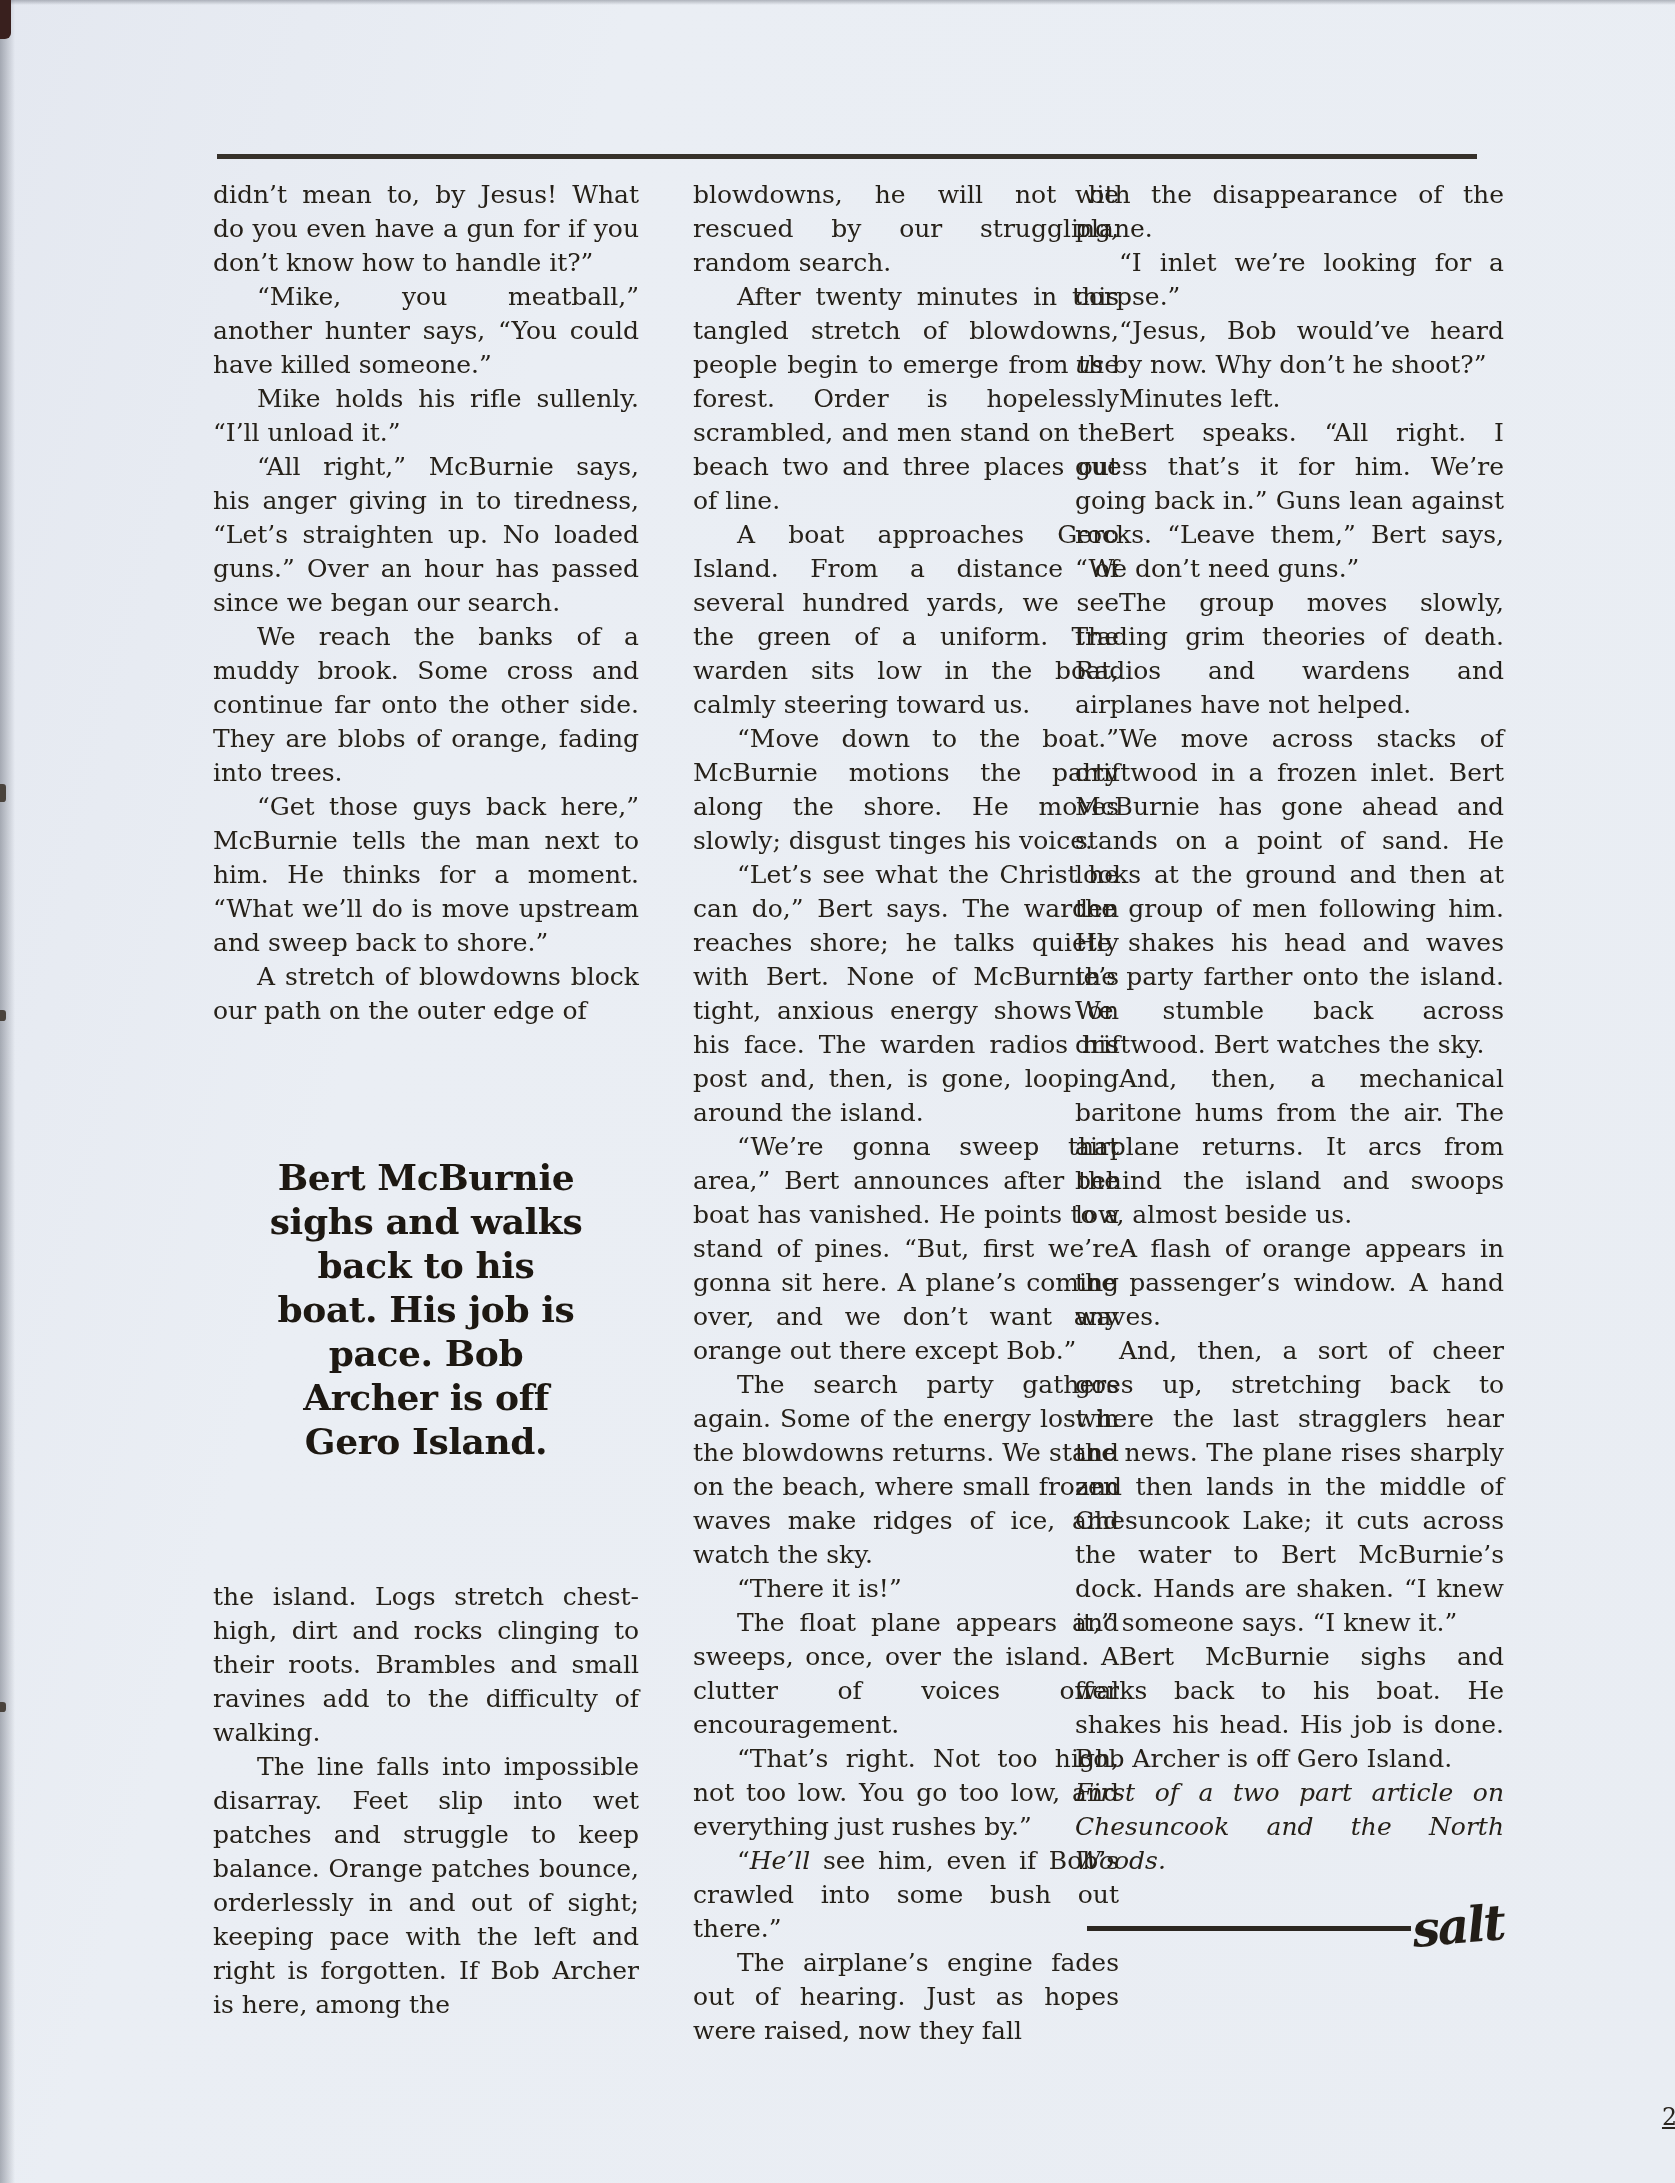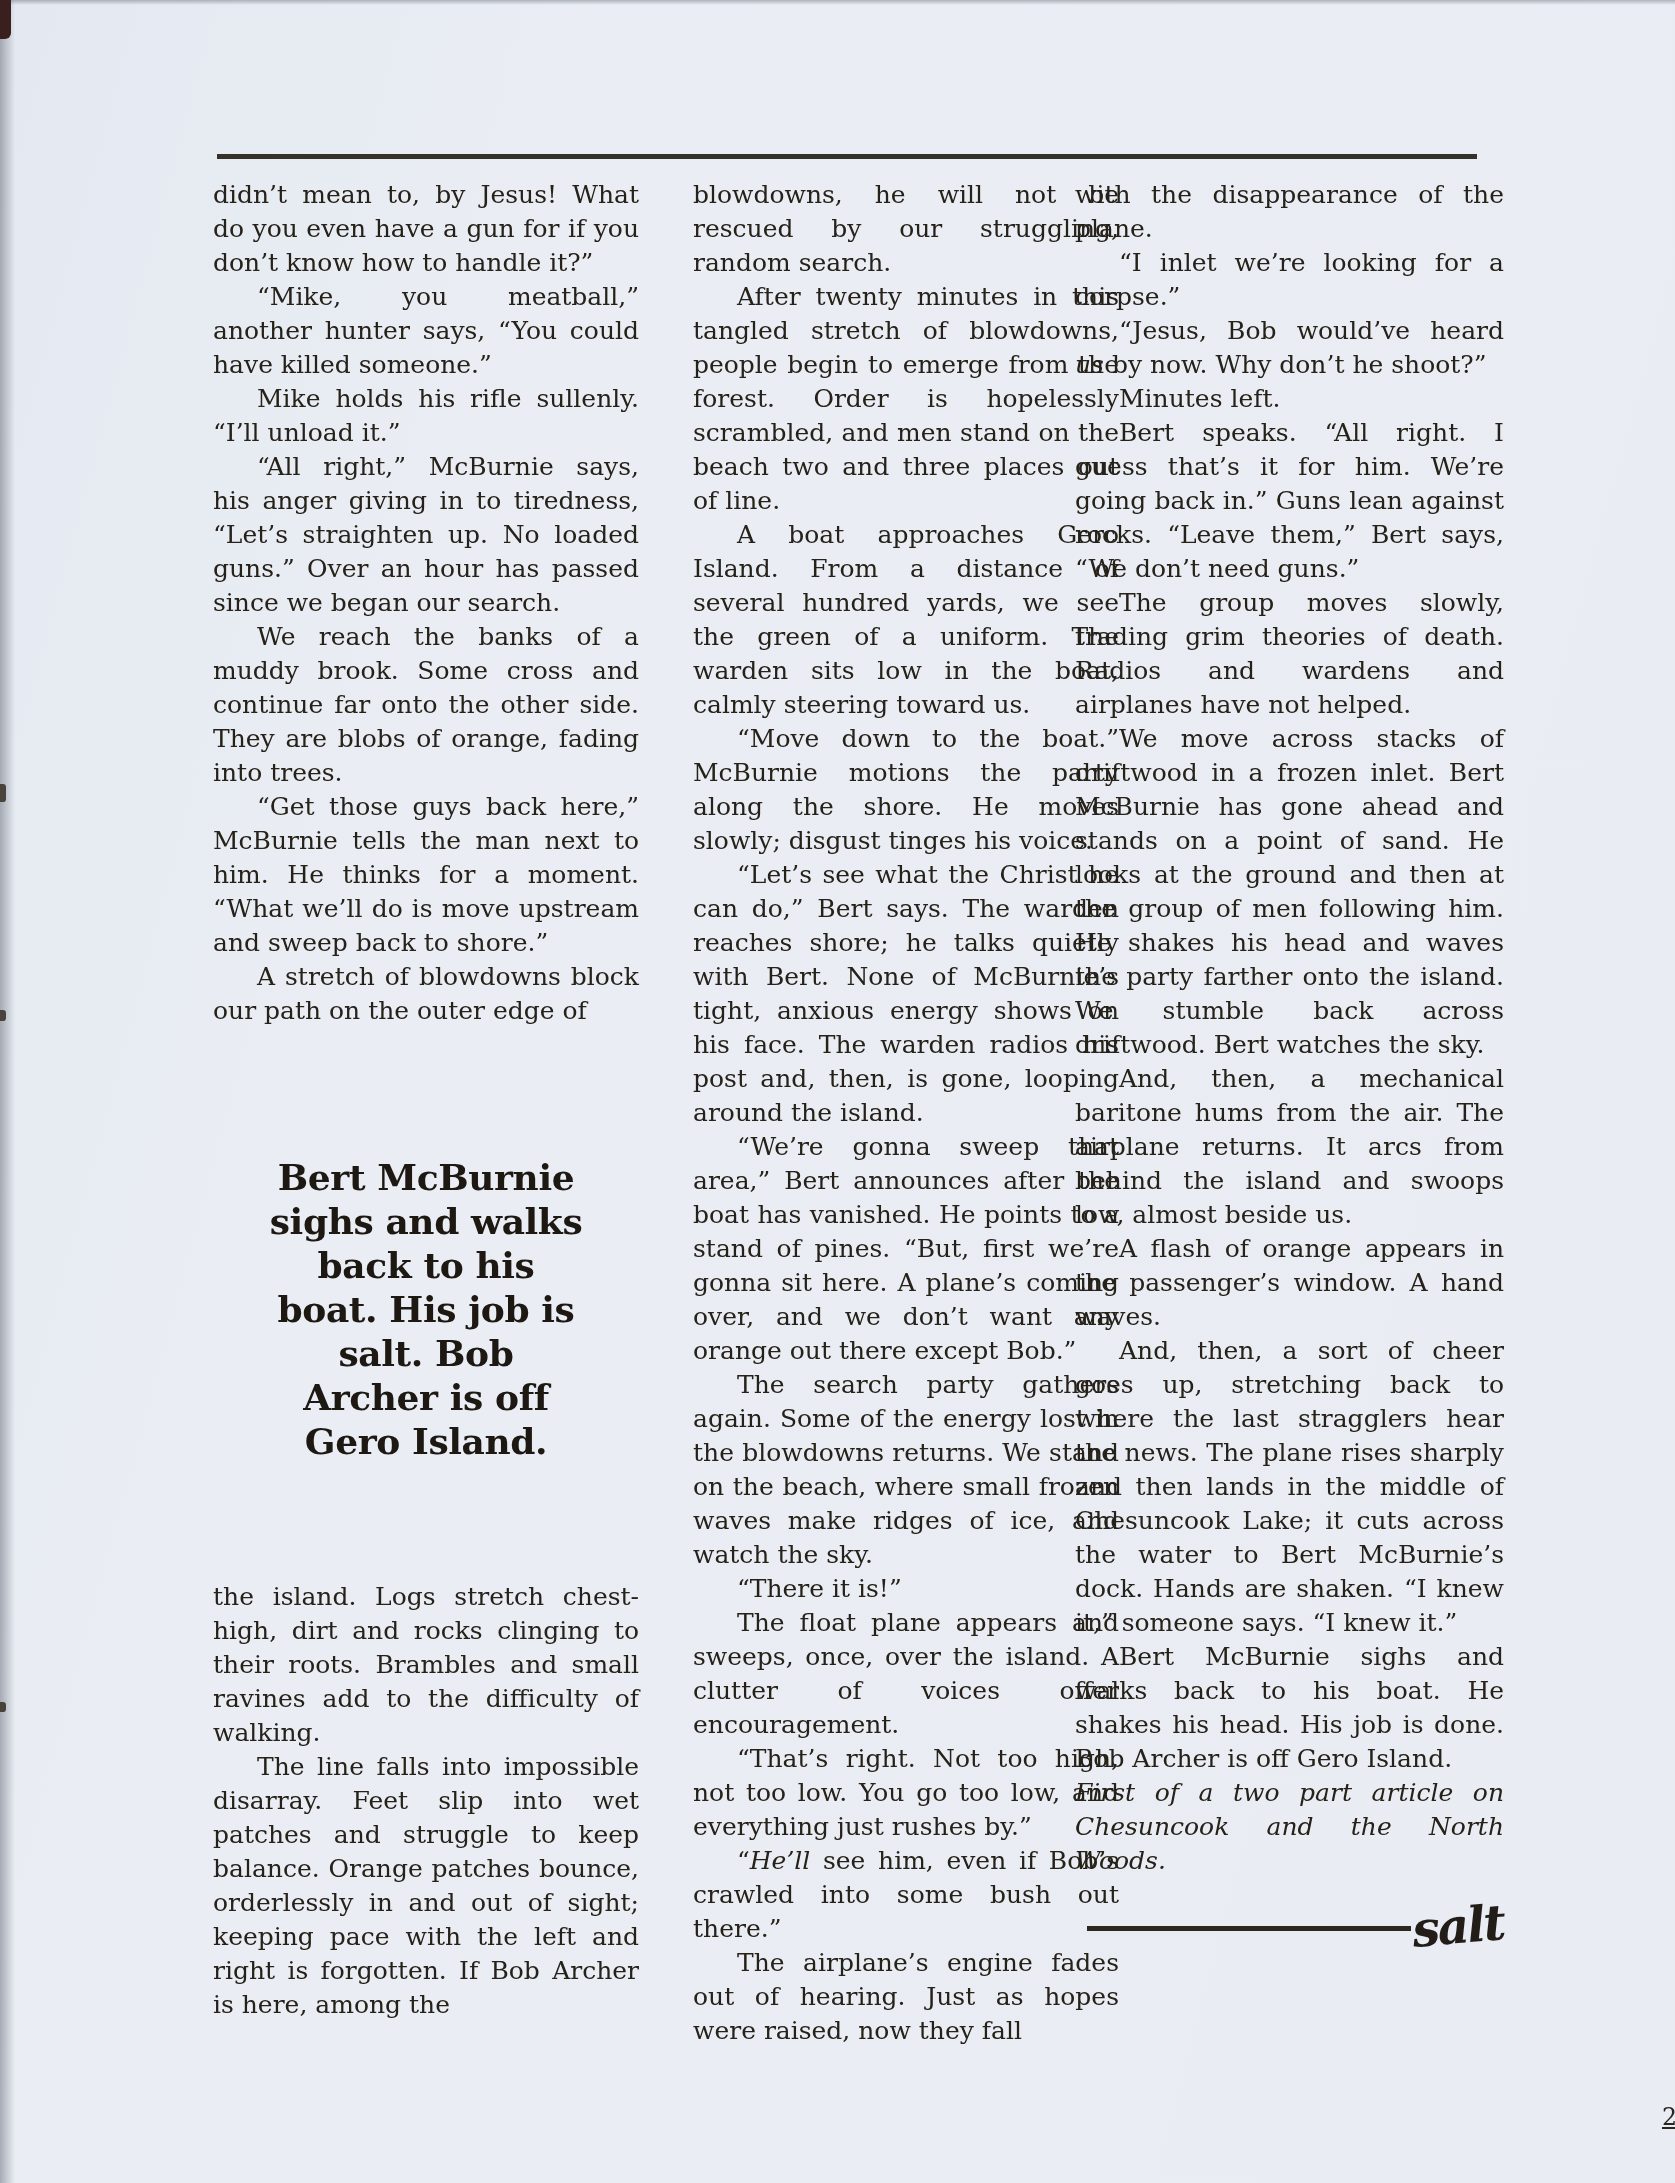--- a/index.html
+++ b/index.html
@@ -103,21 +103,21 @@
       <p class="body-p indent"><span>Mike holds his rifle sullenly. “I’ll unload it.”</span></p>
       <p class="body-p indent"><span>“All right,” McBurnie says, his anger giving in to tiredness, “Let’s straighten up. No loaded guns.” Over an hour has passed since we began our search.</span></p>
       <p class="body-p indent"><span>We reach the banks of a muddy brook. Some cross and continue far onto the other side. They are blobs of orange, fading into trees.</span></p>
       <p class="body-p indent"><span>“Get those guys back here,” McBurnie tells the man next to him. He thinks for a moment. “What we’ll do is move upstream and sweep back to shore.”</span></p>
       <p class="body-p indent"><span>A stretch of blowdowns block our path on the outer edge of</span></p>
       <div class="pullquote">
         <div>Bert McBurnie</div>
         <div>sighs and walks</div>
         <div>back to his</div>
         <div>boat. His job is</div>
-        <div>salt. Bob</div>
+        <div>pace. Bob</div>
         <div>Archer is off</div>
         <div>Gero Island.</div>
       </div>
       <p class="body-p"><span>the island. Logs stretch chest-high, dirt and rocks clinging to their roots. Brambles and small ravines add to the difficulty of walking.</span></p>
       <p class="body-p indent"><span>The line falls into impossible disarray. Feet slip into wet patches and struggle to keep balance. Orange patches bounce, orderlessly in and out of sight; keeping pace with the left and right is forgotten. If Bob Archer is here, among the</span></p>
     </div>
   <div class="col" id="col-2">
       <p class="body-p"><span>blowdowns, he will not be rescued by our struggling, random search.</span></p>
       <p class="body-p indent"><span>After twenty minutes in this tangled stretch of blowdowns, people begin to emerge from the forest. Order is hopelessly scrambled, and men stand on the beach two and three places out of line.</span></p>
       <p class="body-p indent"><span>A boat approaches Gero Island. From a distance of several hundred yards, we see the green of a uniform. The warden sits low in the boat, calmly steering toward us.</span></p>

